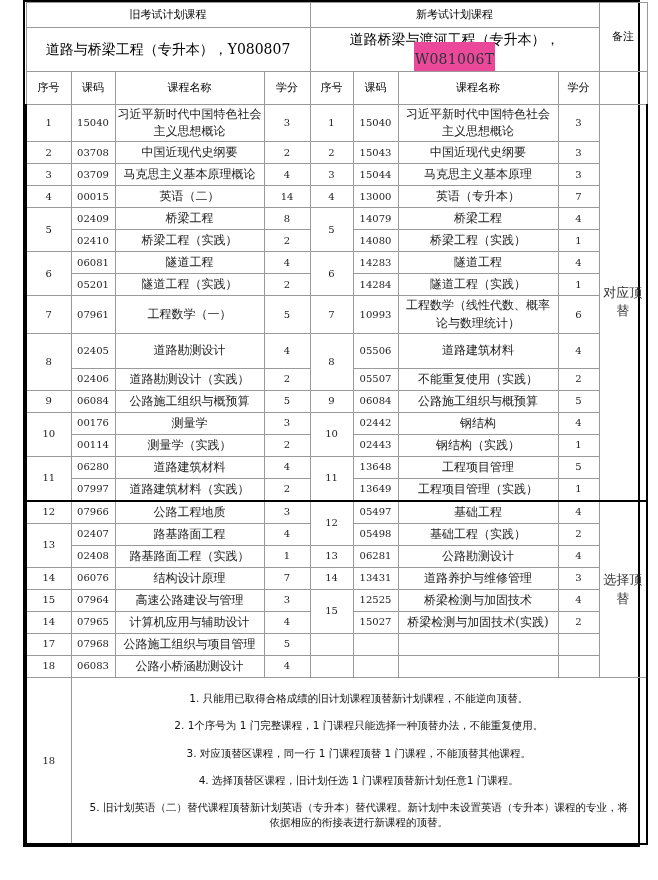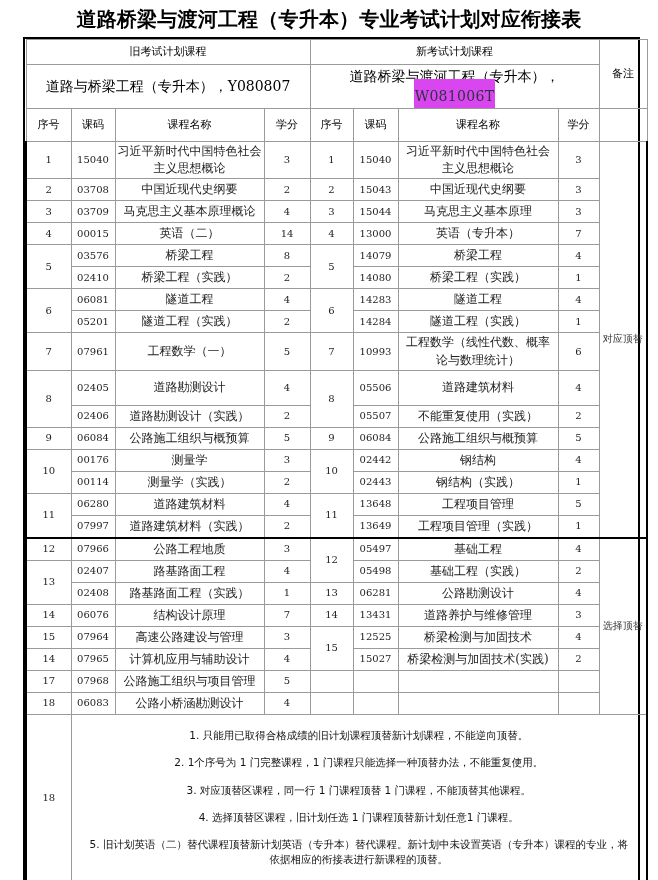--- a/index.html
+++ b/index.html
@@ -95,41 +95,41 @@
   }
 
   .remark-head {
     font-size: 11px;
     font-weight: 700;
     color: #000000;
   }
 
   
   .code-hl {
-    background: #d946ef;
+    background: #ec4899;
     color: #2d3340;
     padding: 9px 1px;
     font-family: "DejaVu Serif", "Liberation Serif", serif;
     letter-spacing: 0.3px;
   }
 
   
   .cname {
     text-align: left;
     padding-left: 7px;
     padding-right: 4px;
     font-size: 12px;
     line-height: 1.55;
   }
   .num, .code, .credit, .seq {
     font-size: 10px;
     font-family: "DejaVu Serif", "Liberation Serif", serif;
   }
   .remark-cell {
-    font-size: 10px;
+    font-size: 13px;
     color: #333333;
     line-height: 1.7;
   }
   .empty-cell { height: 19px; }
 
   tr.body-row td { height: 19px; }
   tr.tall-row td { height: 32px; }
 
   
   .notes {
@@ -140,21 +140,20 @@
     line-height: 1.92;
     color: #111111;
   }
   .notes p { margin: 12px; }
 </style>
 </head>
 <body>
 
 <div class="page">
 
-  <h1 class="doc-title">道路桥梁与渡河工程（专升本）专业考试计划对应衔接表</h1>
 
   <div class="table-wrap">
     <table class="sheet">
       <colgroup>
         <col style="width:45px">
         <col style="width:44px">
         <col style="width:149px">
         <col style="width:46px">
         <col style="width:43px">
         <col style="width:45px">
@@ -223,21 +222,21 @@
             <td class="code">00015</td>
             <td class="cname">英语（二）</td>
             <td class="credit">14</td>
             <td class="seq">4</td>
             <td class="code">13000</td>
             <td class="cname">英语（专升本）</td>
             <td class="credit">7</td>
           </tr>
           <tr class="body-row">
             <td class="num bd-left-thick" rowspan="2">5</td>
-            <td class="code">03576</td>
+            <td class="code">02409</td>
             <td class="cname">桥梁工程</td>
             <td class="credit">8</td>
             <td class="seq" rowspan="2">5</td>
             <td class="code">14079</td>
             <td class="cname">桥梁工程</td>
             <td class="credit">4</td>
           </tr>
           <tr class="body-row">
             <td class="code">02410</td>
             <td class="cname">桥梁工程（实践）</td>

